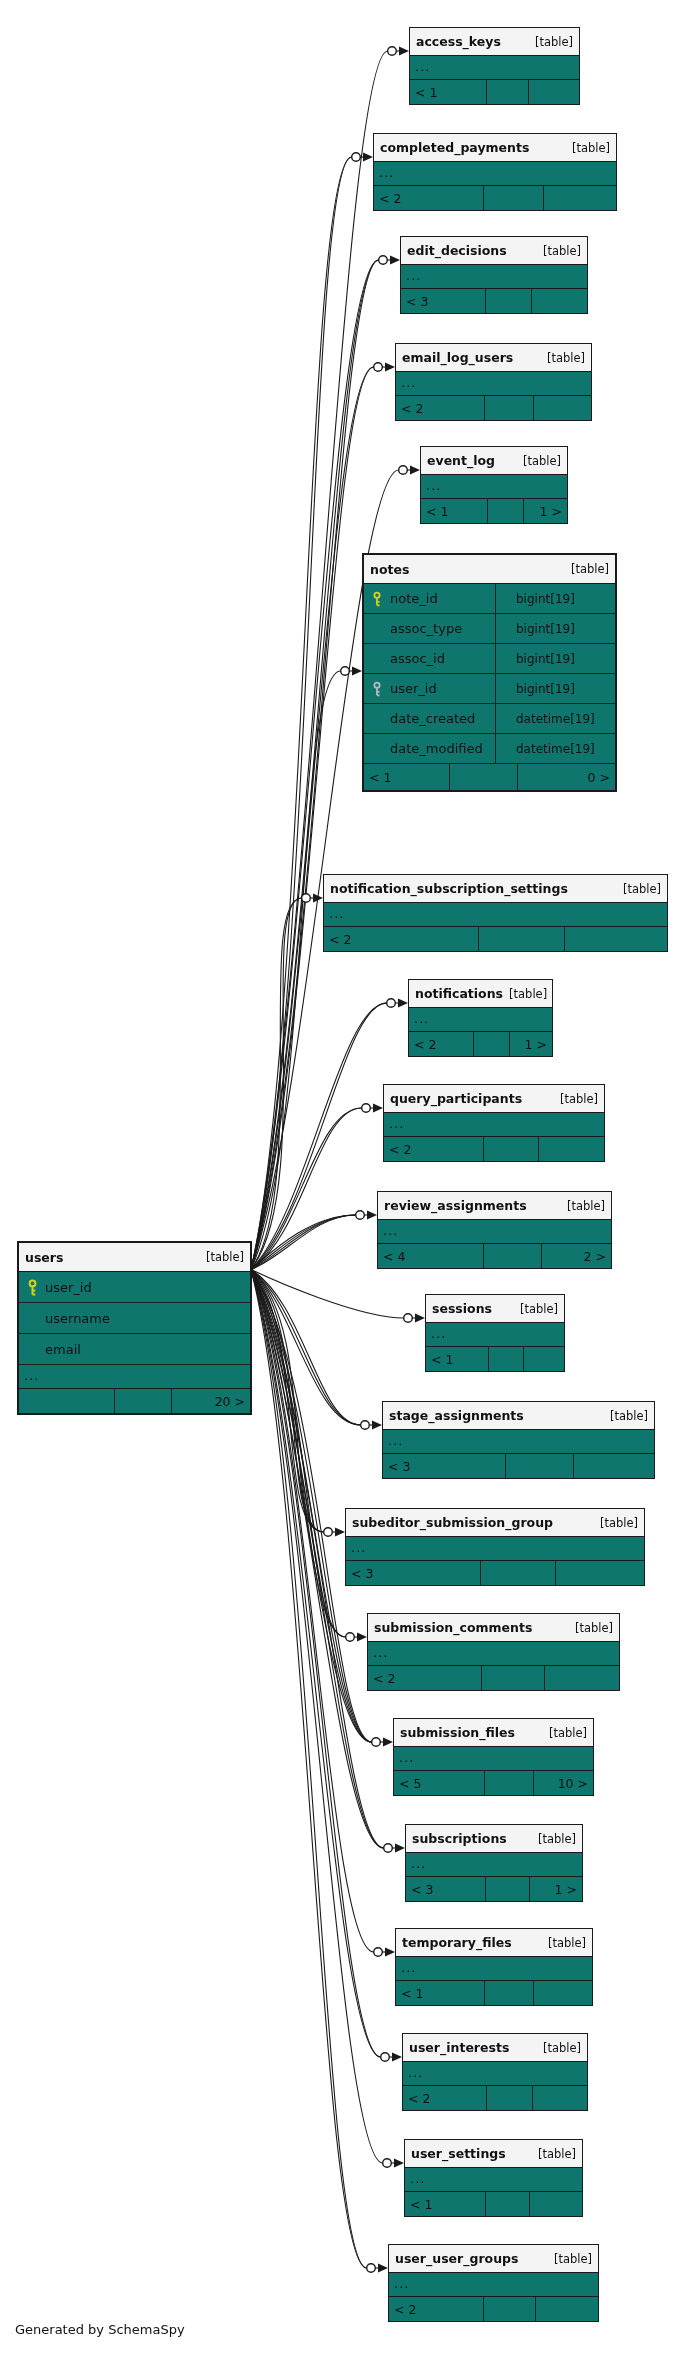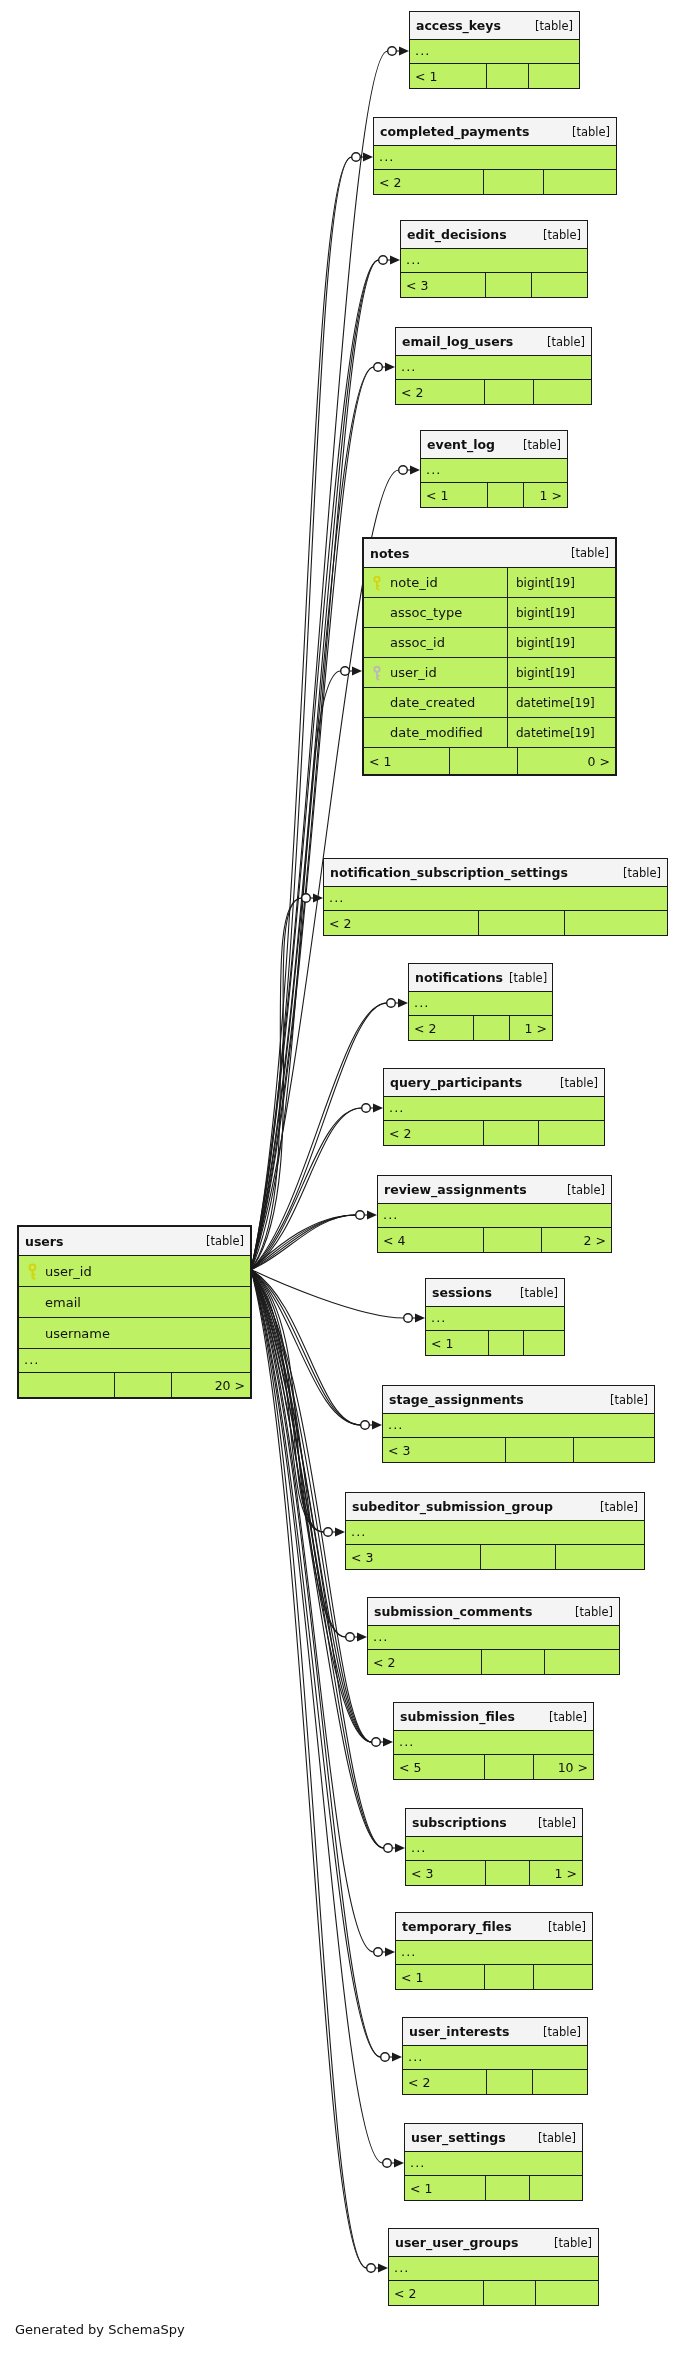--- a/index.html
+++ b/index.html
@@ -1,34 +1,34 @@
 <!DOCTYPE html>
 <html><head>
 <meta charset="utf-8">
 <style>
   html,body{margin:0;padding:0;background:#fff;}
   body{width:683px;height:2360px;position:relative;
        font-family:"DejaVu Sans","Liberation Sans",sans-serif;color:#111;}
   #edges{position:absolute;left:0;top:0;width:683px;height:2360px;pointer-events:none;}
-  .tbl{position:absolute;box-sizing:border-box;background:#bef264;border:1.5px solid #1a1a1a;}
+  .tbl{position:absolute;box-sizing:border-box;background:#0f766e;border:1.5px solid #1a1a1a;margin-top:16px;}
   #t-notes{border-width:2.5px;}
   #t-users{border-width:2px;}
   .th{height:27px;display:flex;align-items:center;justify-content:space-between;
       background:#f4f4f4;border-bottom:1.5px solid #1a1a1a;padding:0 6px;}
   #t-notes .th,#t-users .th{height:28px;}
   .tn{font-weight:bold;font-size:12.5px;white-space:nowrap;}
   .tt{font-size:11.5px;white-space:nowrap;margin-left:6px;}
   .dots{height:23px;line-height:21px;font-size:13px;letter-spacing:1px;
         padding-left:5px;border-bottom:1.5px solid #1a1a1a;}
   .row{height:29px;display:flex;align-items:center;border-bottom:1.2px solid #222;}
   #t-users .row{height:30px;}
   .keyslot{width:26px;display:flex;justify-content:center;align-items:center;flex:none;}
   .cn{flex:1;font-size:13px;white-space:nowrap;}
   .ct{width:99px;flex:none;align-self:stretch;display:flex;align-items:center;
-      border-left:1.2px solid #222;padding-left:8px;font-size:12px;white-space:nowrap;}
+      border-left:1.2px solid #222;padding-left:20px;font-size:12px;white-space:nowrap;}
   .tf{height:24px;display:flex;align-items:stretch;}
   #t-notes .tf{height:26px;}
   .fl,.fm,.fr{display:flex;align-items:center;font-size:12.5px;box-sizing:border-box;}
   .fl{width:45%;padding-left:5px;}
   .fm{width:25%;border-left:1.3px solid #222;}
   .fr{width:30%;border-left:1.3px solid #222;justify-content:flex-end;padding-right:5px;}
   #t-notes .fl{width:34%}#t-notes .fm{width:27%}#t-notes .fr{width:39%}
   #t-users .fl{width:41%}#t-users .fm{width:25%}#t-users .fr{width:34%}
   .key-pk{color:#d4d411;}
   .key-fk{color:#b9b9b9;}
@@ -174,25 +174,25 @@
     <span class="keyslot">
       <svg class="key-pk" width="11" height="17" viewBox="0 0 11 17">
           <circle cx="5.5" cy="4.4" r="2.9" fill="none" stroke="currentColor" stroke-width="2"></circle>
           <path d="M5.5 7.3 L5.5 15.5 M5.5 11.6 L8.3 11.6 M5.5 15.5 L8.3 15.5" fill="none" stroke="currentColor" stroke-width="2"></path>
         </svg>
     </span>
     <span class="cn">user_id</span>
   </div>
   <div class="row">
     <span class="keyslot"></span>
+    <span class="cn">username</span>
+  </div>
+  <div class="row">
+    <span class="keyslot"></span>
     <span class="cn">email</span>
-  </div>
-  <div class="row">
-    <span class="keyslot"></span>
-    <span class="cn">username</span>
   </div>
   <div class="dots">...</div>
   <div class="tf">
     <span class="fl"></span>
     <span class="fm"></span>
     <span class="fr">20 &gt;</span>
   </div>
 </div>
 
 <div class="tbl" id="t-access_keys">

